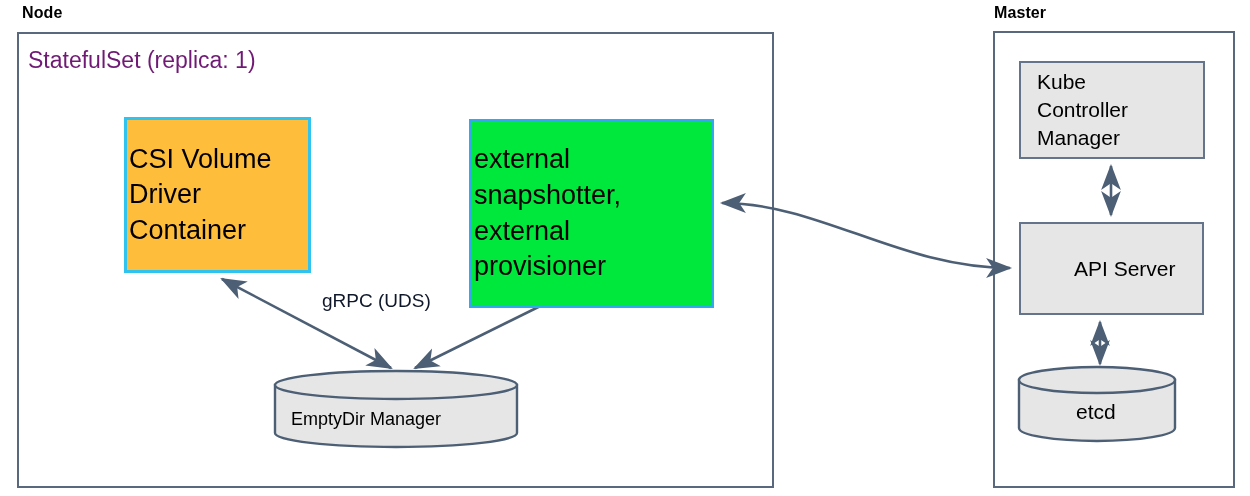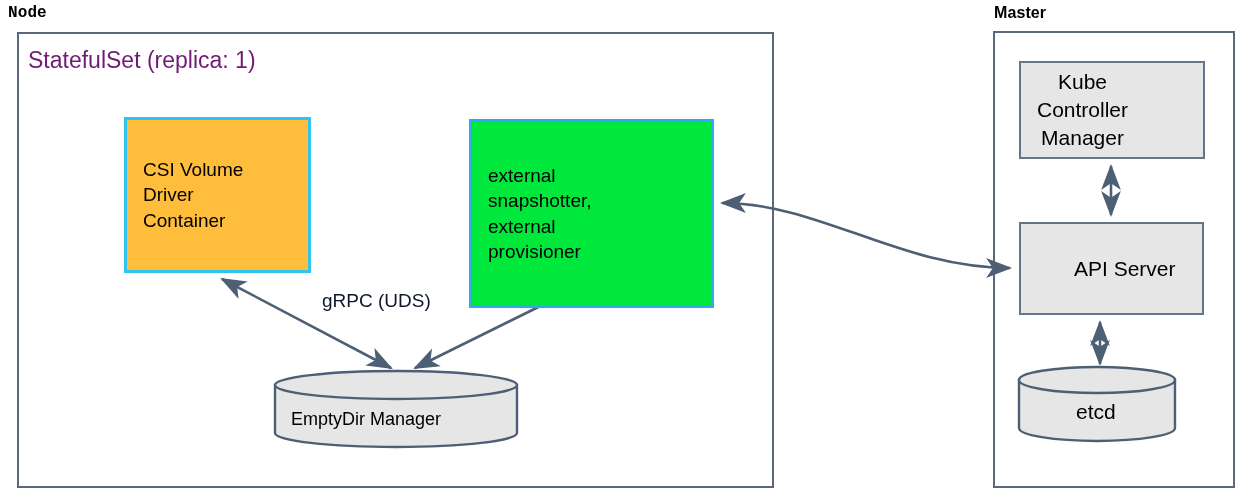--- a/index.html
+++ b/index.html
@@ -42,24 +42,24 @@
   }
   .node-box {
     position: absolute;
     box-sizing: border-box;
     display: flex;
     align-items: center;
     justify-content: flex-start;
   }
   .node-box .box-text {
     font-family: "Liberation Sans", sans-serif;
-    font-size: 19px;
+    font-size: 27px;
     line-height: 1.32;
     color: #000000;
-    padding-left: 16px;
+    padding-left: 2px;
     white-space: pre-line;
   }
   .box-orange {
     background: #ffbd3c;
     border: 3px solid #31c3f0;
   }
   .box-green {
     background: #00e83c;
     border: 3px solid #31a8f0;
   }
@@ -97,21 +97,21 @@
   svg.cyl {
     position: absolute;
     overflow: visible;
   }
 </style>
 </head>
 <body>
 
 <div id="canvas">
 
-  <div class="group-label" style="left:8px; top:4px;font-family:Liberation Mono, monospace;">Node</div>
+  <div class="group-label" style="left:22px; top:4px;">Node</div>
 
   <div class="group-label" style="left:994px; top:4px;">Master</div>
 
   <div class="container-box" style="left:17px; top:32px; width:757px; height:456px;"></div>
 
   <div class="section-title" style="left:28px; top:47px;">StatefulSet (replica: 1)</div>
 
   <div class="container-box" style="left:993px; top:31px; width:242px; height:457px;"></div>
 
   <svg class="overlay" viewBox="0 0 1250 496" xmlns="http://www.w3.org/2000/svg">
@@ -149,21 +149,21 @@
   </div>
 
   <div class="edge-label" style="left:322px; top:290px;">gRPC (UDS)</div>
 
   <svg class="cyl" style="left:273px; top:370px; width:246px; height:80px;" viewBox="0 0 246 80" xmlns="http://www.w3.org/2000/svg">
     <path d="M2,15 L2,63 A121,14 0 0 0 244,63 L244,15 Z" fill="#e6e6e6" stroke="#4d5f75" stroke-width="2.4"></path>
     <ellipse cx="123" cy="15" rx="121" ry="14" fill="#e6e6e6" stroke="#4d5f75" stroke-width="2.4"></ellipse>
   </svg>
   <div class="cyl-label" style="left:291px; top:409px;">EmptyDir Manager</div>
 
-  <div class="node-box box-gray" style="left:1019px; top:61px; width:186px; height:98px;text-align:center;">
+  <div class="node-box box-gray" style="left:1019px; top:61px; width:186px; height:98px;">
     <span class="box-text">Kube
 Controller
 Manager</span>
   </div>
 
   <div class="node-box box-gray" style="left:1019px; top:222px; width:185px; height:93px;padding-left:37px;">
     <span class="box-text">API Server</span>
   </div>
 
   <svg class="cyl" style="left:1017px; top:366px; width:160px; height:80px;" viewBox="0 0 160 80" xmlns="http://www.w3.org/2000/svg">

